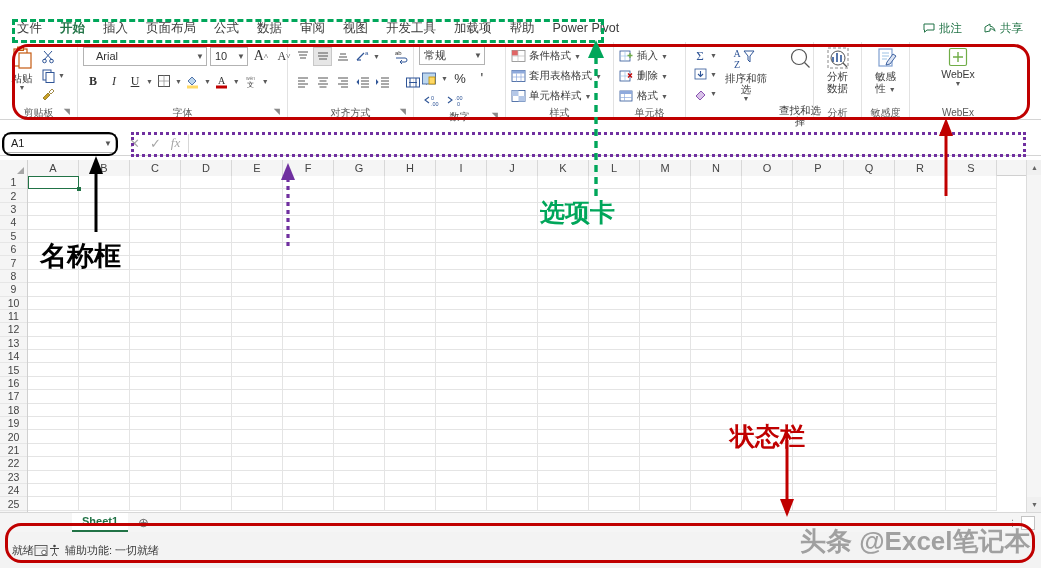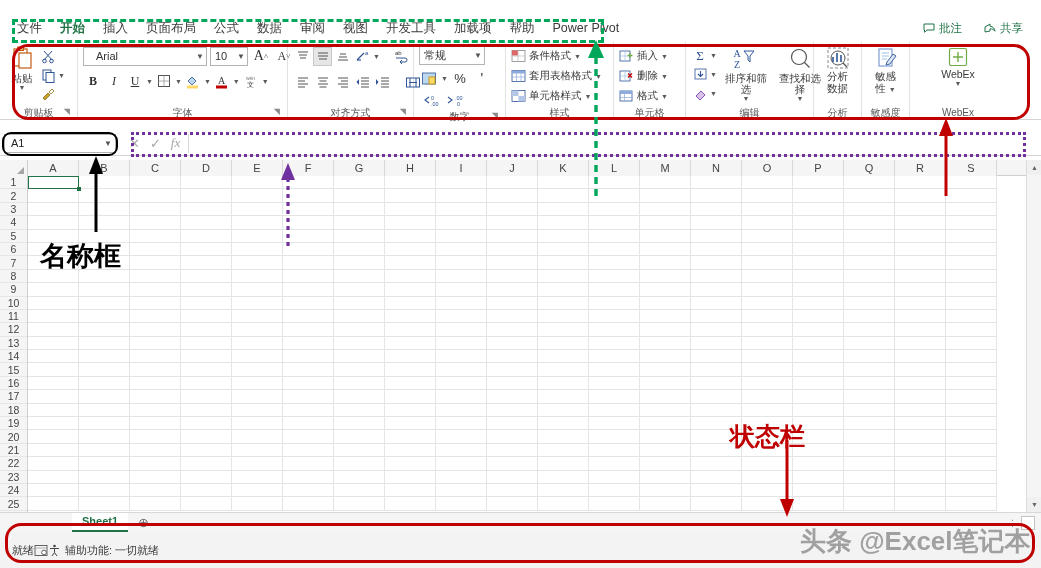--- a/index.html
+++ b/index.html
@@ -648,21 +648,21 @@
           <span class="icon">
             <svg width="30" height="26" viewBox="0 0 30 26">
                 <text x="6" y="11" font-size="10" text-anchor="middle" fill="#2f5597" font-family="serif">A</text>
                 <text x="6" y="22" font-size="10" text-anchor="middle" fill="#2f5597" font-family="serif">Z</text>
                 <path d="M13 5h10l-4 5v6l-2-2v-4z" fill="none" stroke="#2f5597" stroke-width="1"></path>
               </svg>
           </span>
           <span class="lbl">排序和筛选</span>
           <span class="caret">▼</span>
         </div>
-        <div class="big-btn" style="min-width:54px;">
+        <div class="big-btn" style="min-width:54px;gap:32px;">
           <span class="icon">
             <svg width="28" height="26" viewBox="0 0 28 26">
                 <circle cx="13" cy="11" r="7.5" fill="none" stroke="#555" stroke-width="1.2"></circle>
                 <path d="M18.5 16.5l5 5" stroke="#555" stroke-width="1.2"></path>
               </svg>
           </span>
           <span class="lbl">查找和选择</span>
           <span class="caret">▼</span>
         </div>
       </div>
@@ -1382,16 +1382,17 @@
     <polygon points="596,40 588,58 604,58" fill="#00a65a"></polygon>
 
     <line x1="946" y1="196" x2="946" y2="128" stroke="#c00000" stroke-width="3"></line>
     <polygon points="946,118 939,136 953,136" fill="#c00000"></polygon>
 
     <line x1="787" y1="440" x2="787" y2="505" stroke="#c00000" stroke-width="3"></line>
     <polygon points="787,517 780,499 794,499" fill="#c00000"></polygon>
   </svg>
 
   <div class="label lbl-black" style="left:40px; top:238px;">名称框</div>
+  <div class="label lbl-green" style="left:540px; top:196px;">选项卡</div>
   <div class="label lbl-red" style="left:730px; top:396px;margin-top:24px;">状态栏</div>
 
   <div class="watermark">头条 @Excel笔记本</div>
 </div>
 
 </body></html>

